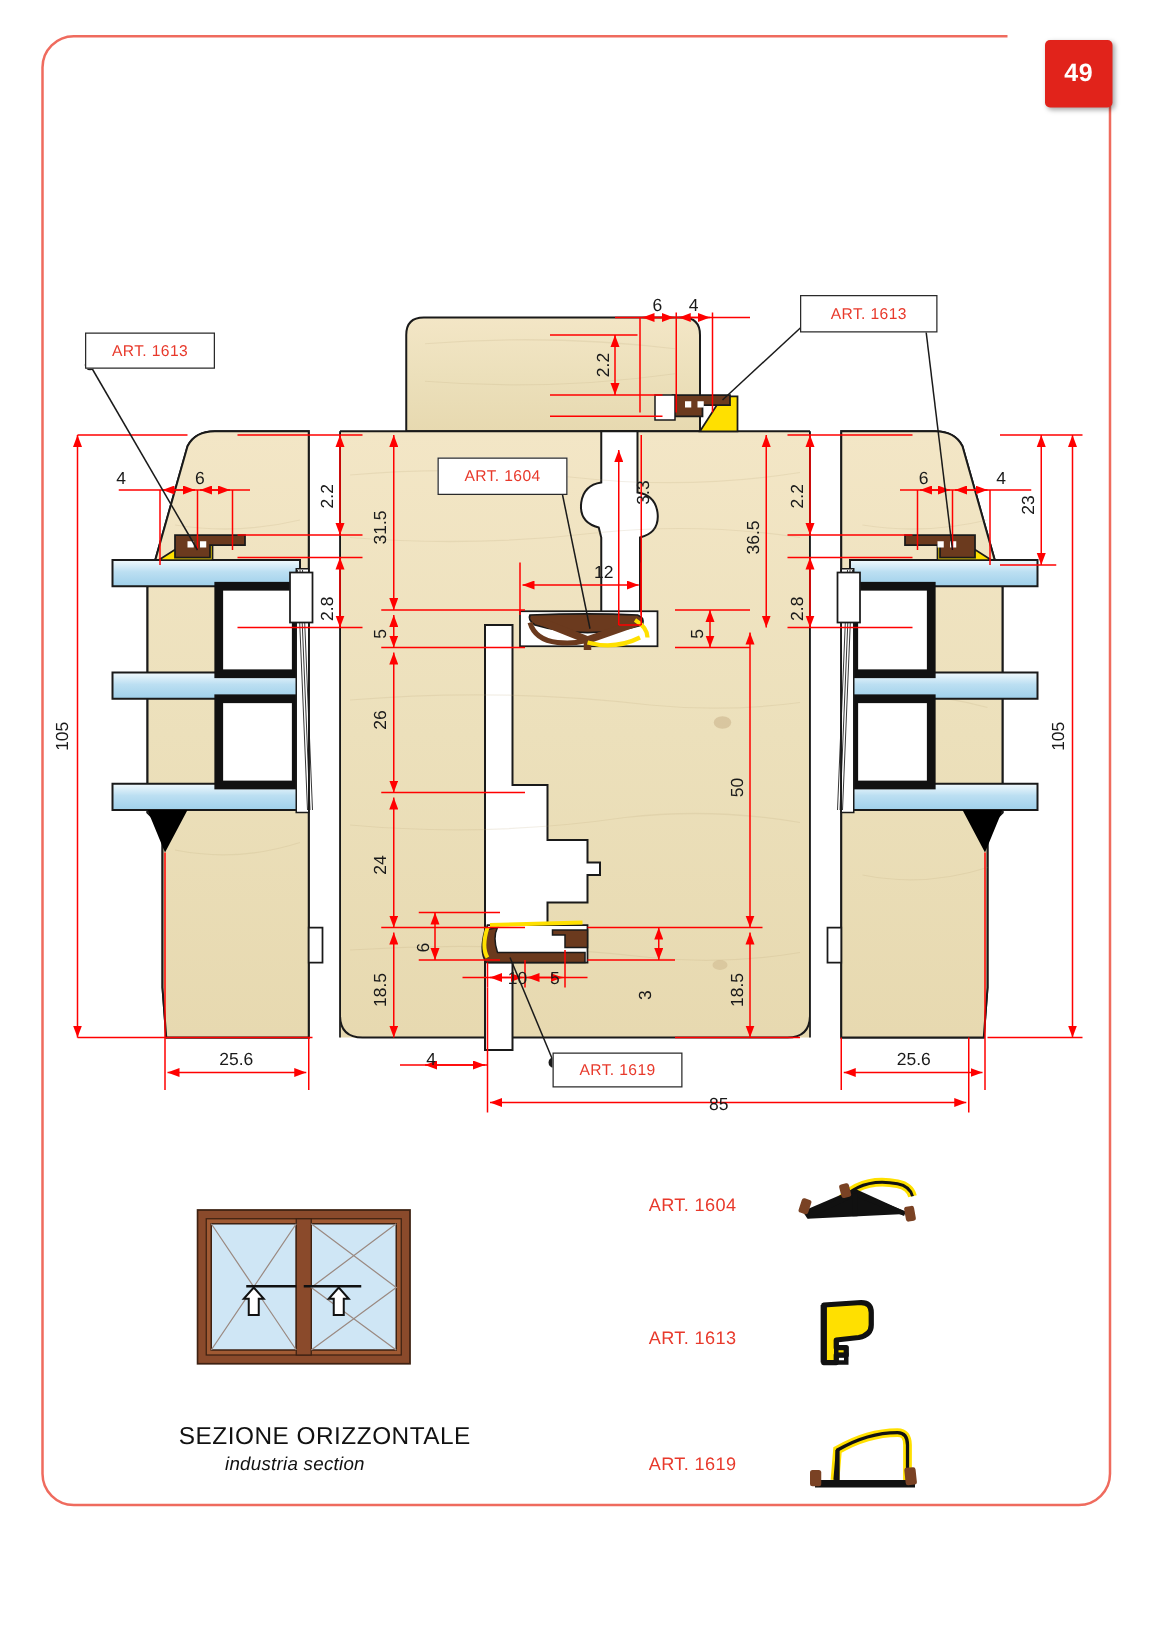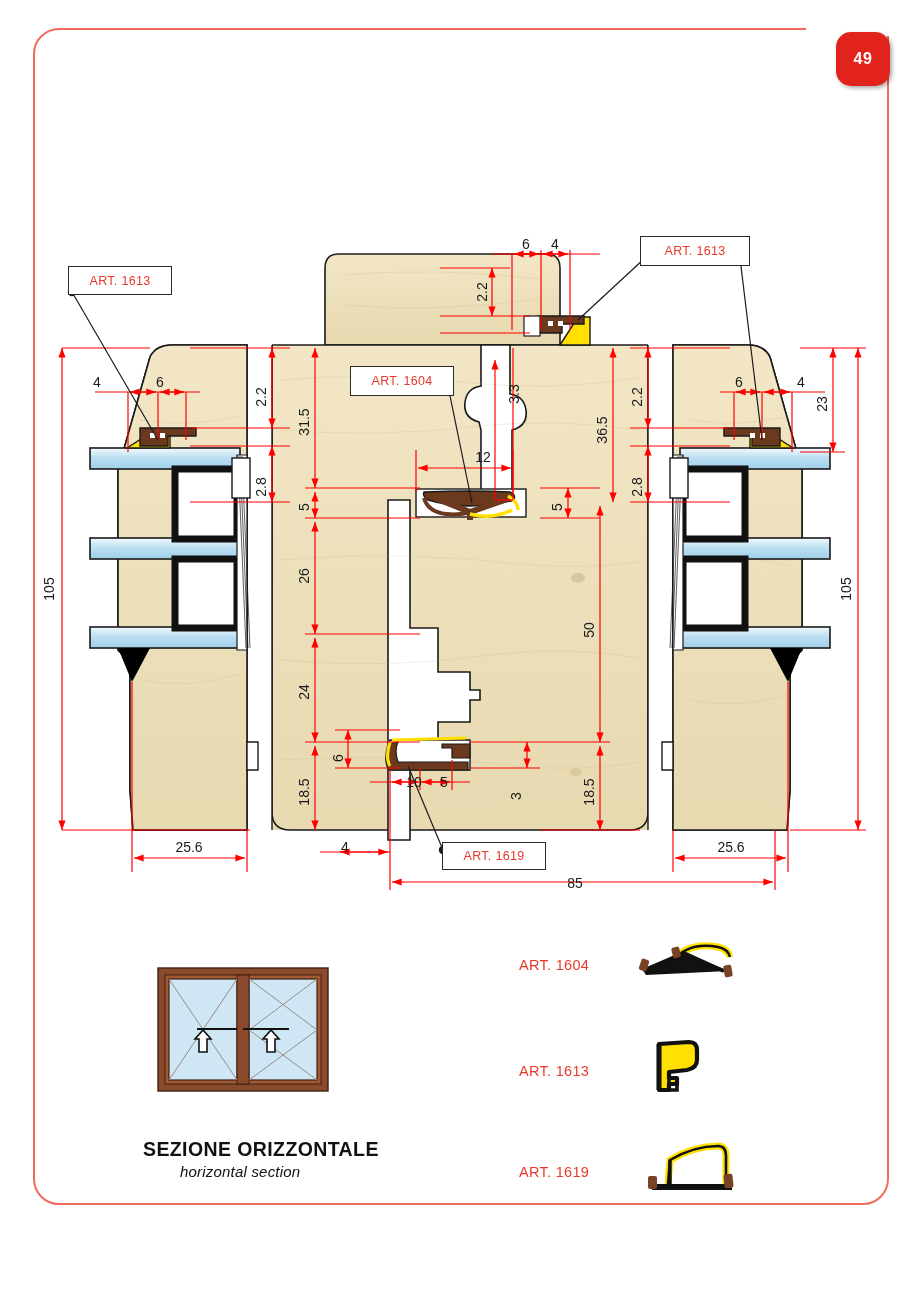--- a/index.html
+++ b/index.html
@@ -8,42 +8,42 @@
 
   #page{position:absolute;left:0;top:0;width:920px;height:1301px;background:#fff;}
 
   
   .frame{position:absolute;left:33px;top:28px;width:856px;height:1177px;
          border:2px solid #ef6b5e;border-radius:26px;box-sizing:border-box;
          border-top-right-radius:0;}
   .frame-top-cut{position:absolute;left:806px;top:22px;width:90px;height:14px;background:#fff;}
 
   
-  .badge{position:absolute;left:836px;top:32px;width:54px;height:54px;border-radius:15px;
+  .badge{position:absolute;left:836px;top:32px;width:54px;height:54px;border-radius:4px;
          background:#e1231b;color:#fff;display:flex;align-items:center;justify-content:center;
-         font-size:16px;font-weight:bold;letter-spacing:.5px;
+         font-size:20px;font-weight:bold;letter-spacing:.5px;
          box-shadow:2px 2px 4px rgba(0,0,0,.35);}
 
   
   .logo{position:absolute;left:47px;top:78px;width:210px;height:70px;}
   .logo svg{display:block;}
 
   
   #draw{position:absolute;left:0;top:0;width:920px;height:1301px;}
   #draw svg{display:block;}
 
   
   .callout{position:absolute;border:1.4px solid #2a2a2a;background:#fff;
            display:flex;align-items:center;justify-content:center;
            color:#e8392b;font-size:12.5px;letter-spacing:.3px;box-sizing:border-box;}
 
   
   .legend{position:absolute;}
   .legend-label{position:absolute;color:#e8392b;font-size:14.5px;letter-spacing:.3px;}
-  .sect-title{position:absolute;font-size:19.5px;color:#111;letter-spacing:.4px;font-weight:bold;}
+  .sect-title{position:absolute;font-size:19.5px;color:#111;letter-spacing:.4px;}
   .sect-sub{position:absolute;font-size:15px;color:#111;font-style:italic;letter-spacing:.2px;}
 </style>
 </head>
 <body>
 
 <div id="page">
 
   <div class="frame"></div>
   <div class="frame-top-cut"></div>
 
@@ -402,21 +402,21 @@
           <path d="M86 62 L132 62"></path>
       </g>
       <g fill="#fff" stroke="#111" stroke-width="1.6">
         <path d="M42 85 L42 72 L38 72 L46 63 L54 72 L50 72 L50 85 Z"></path>
         <path d="M110 85 L110 72 L106 72 L114 63 L122 72 L118 72 L118 85 Z"></path>
       </g>
     </svg>
   </div>
 
   <div class="sect-title" style="left:143px;top:1138px;">SEZIONE ORIZZONTALE</div>
-  <div class="sect-sub" style="left:180px;top:1163px;">horizontal section</div>
+  <div class="sect-sub" style="left:180px;top:1163px;">industria section</div>
 
   <div class="legend-label" style="left:519px;top:957px;">ART. 1604</div>
   <div class="legend" style="left:632px;top:935px;width:110px;height:52px;">
     <svg width="110" height="52" viewBox="0 0 110 52">
       <path d="M38 28 q18 -22 48 -16 q10 2 12 10" fill="none" stroke="#ffe000" stroke-width="7"></path>
       <path d="M38 28 q18 -22 48 -16 q10 2 12 10" fill="none" stroke="#111" stroke-width="2.4"></path>
       <path d="M10 34 L52 16 L96 36 L14 40 Z" fill="#111"></path>
       <path d="M14 38 L52 20 L92 36" fill="none" stroke="#111" stroke-width="4"></path>
       <path d="M52 20 L52 38" stroke="#111" stroke-width="4"></path>
       <rect x="40" y="12" width="8" height="11" rx="2" fill="#7a4224" transform="rotate(-14 44 17)"></rect>

